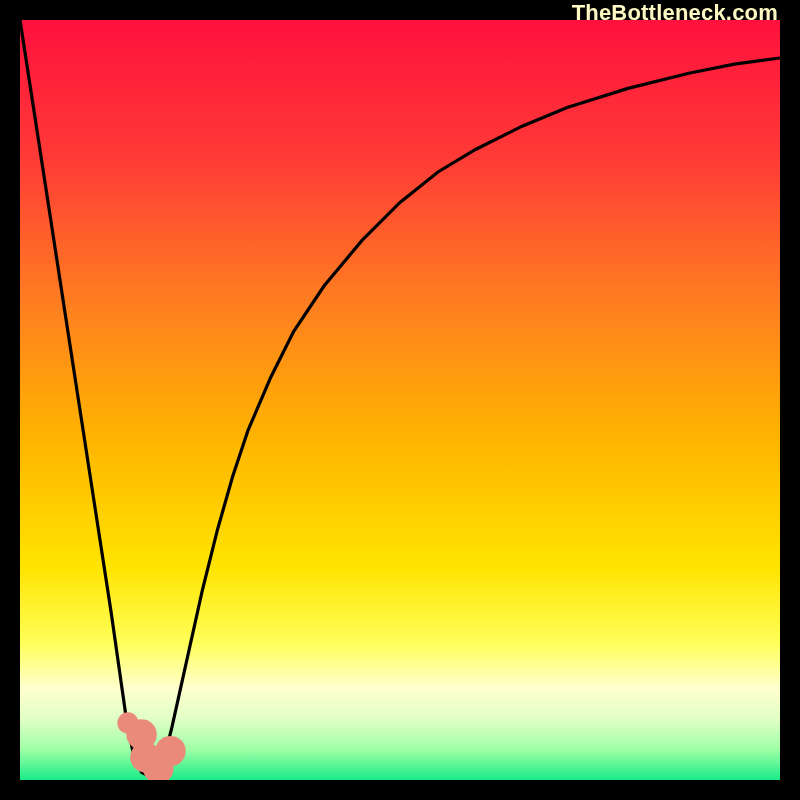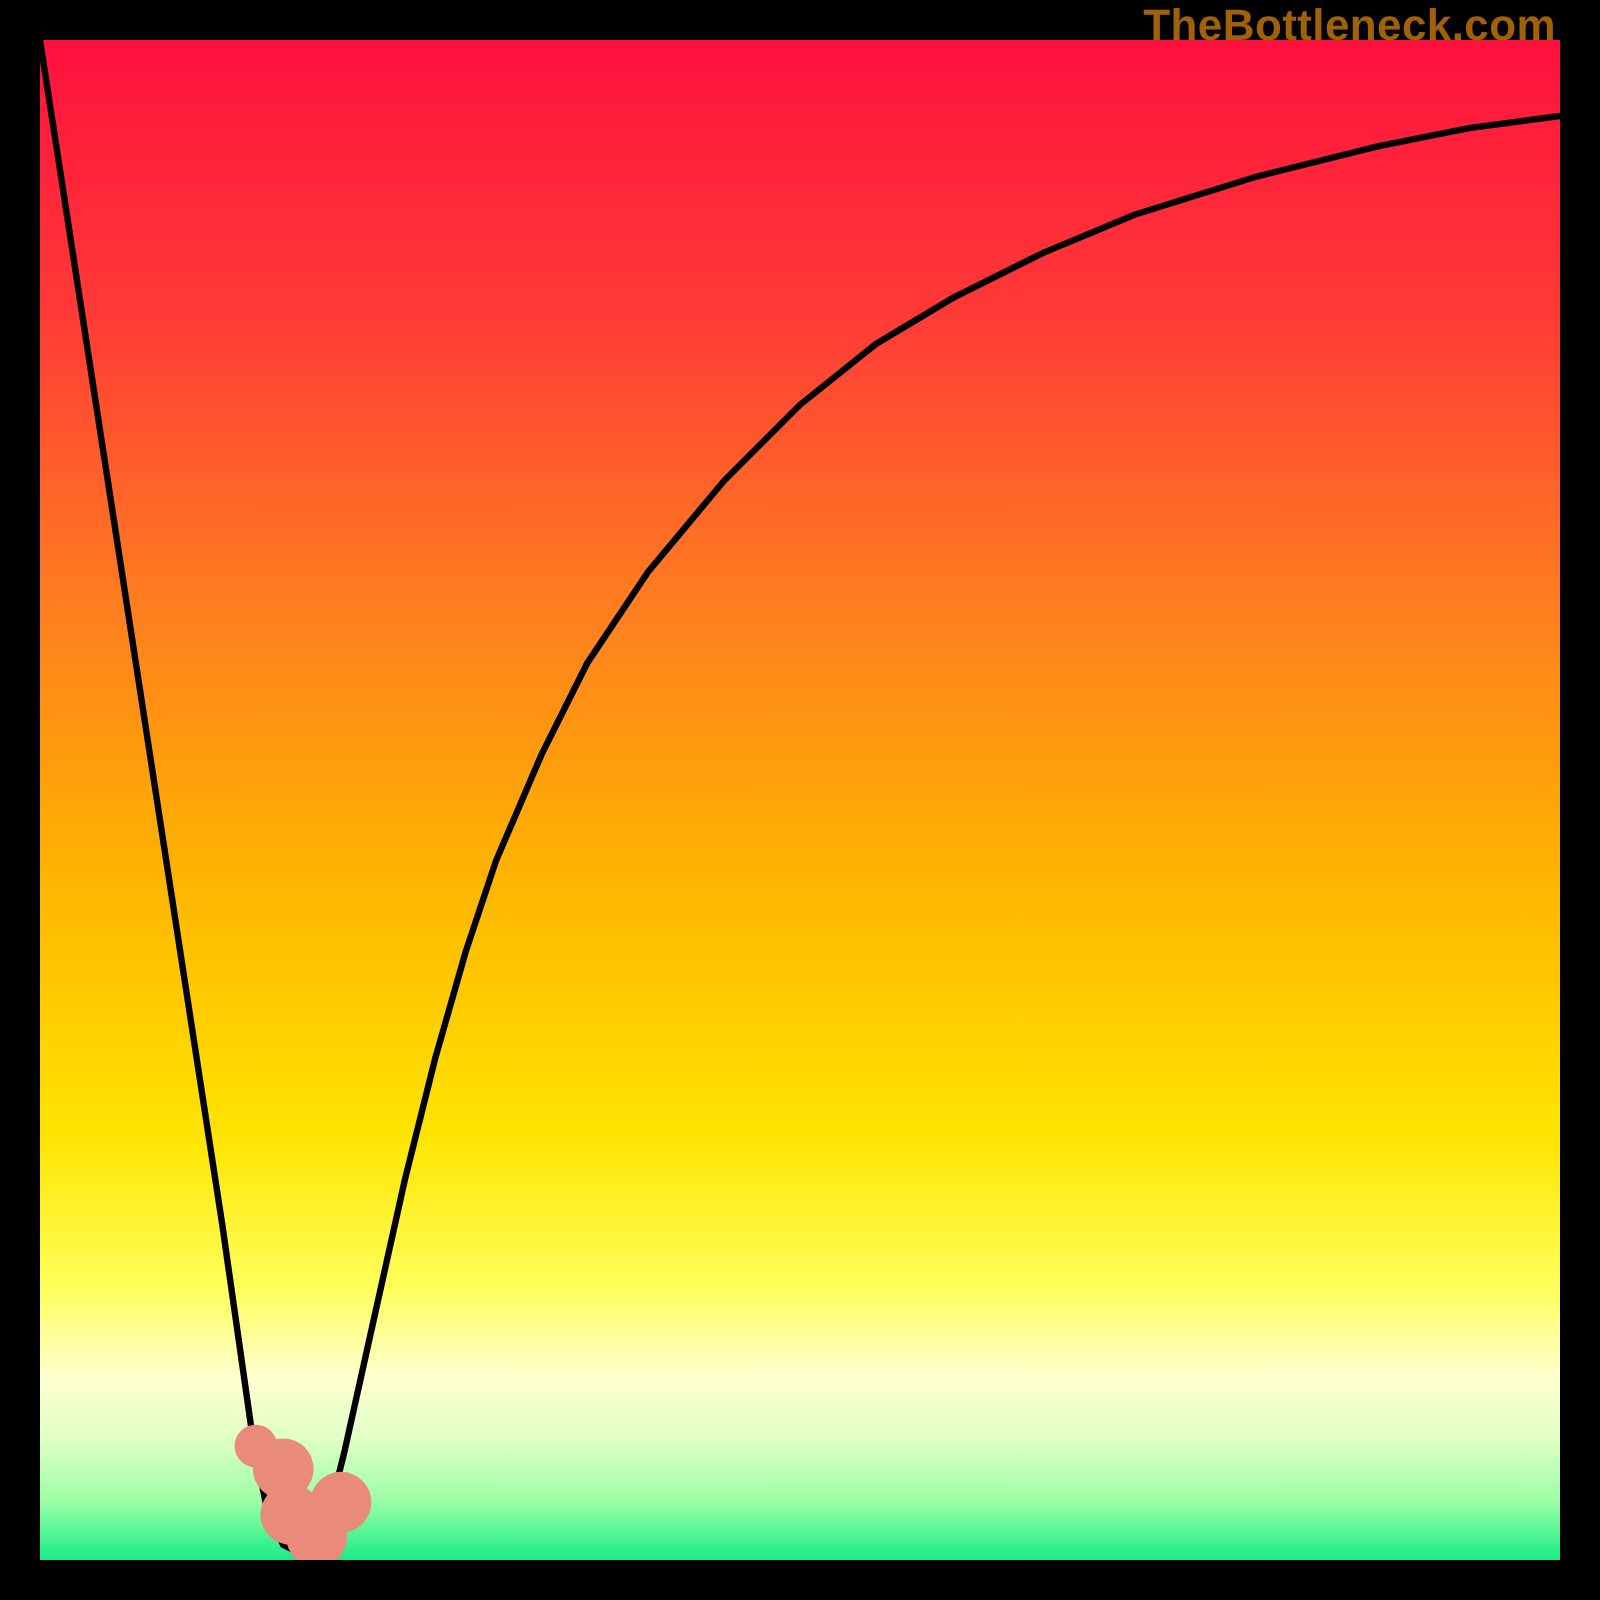--- a/index.html
+++ b/index.html
@@ -23,21 +23,21 @@
     position: absolute;
     left: 0;
     top: 0;
     width: 760px;
     height: 760px;
   }
   .watermark {
     position: absolute;
     top: 0px;
     right: 22px;
-    color: #a16207;
+    color: #fef9c3;
     font-size: 22px;
     font-weight: 600;
     letter-spacing: 0.2px;
   }
   svg { display: block; }
 </style>
 </head>
 <body>
 
 <div class="frame">

